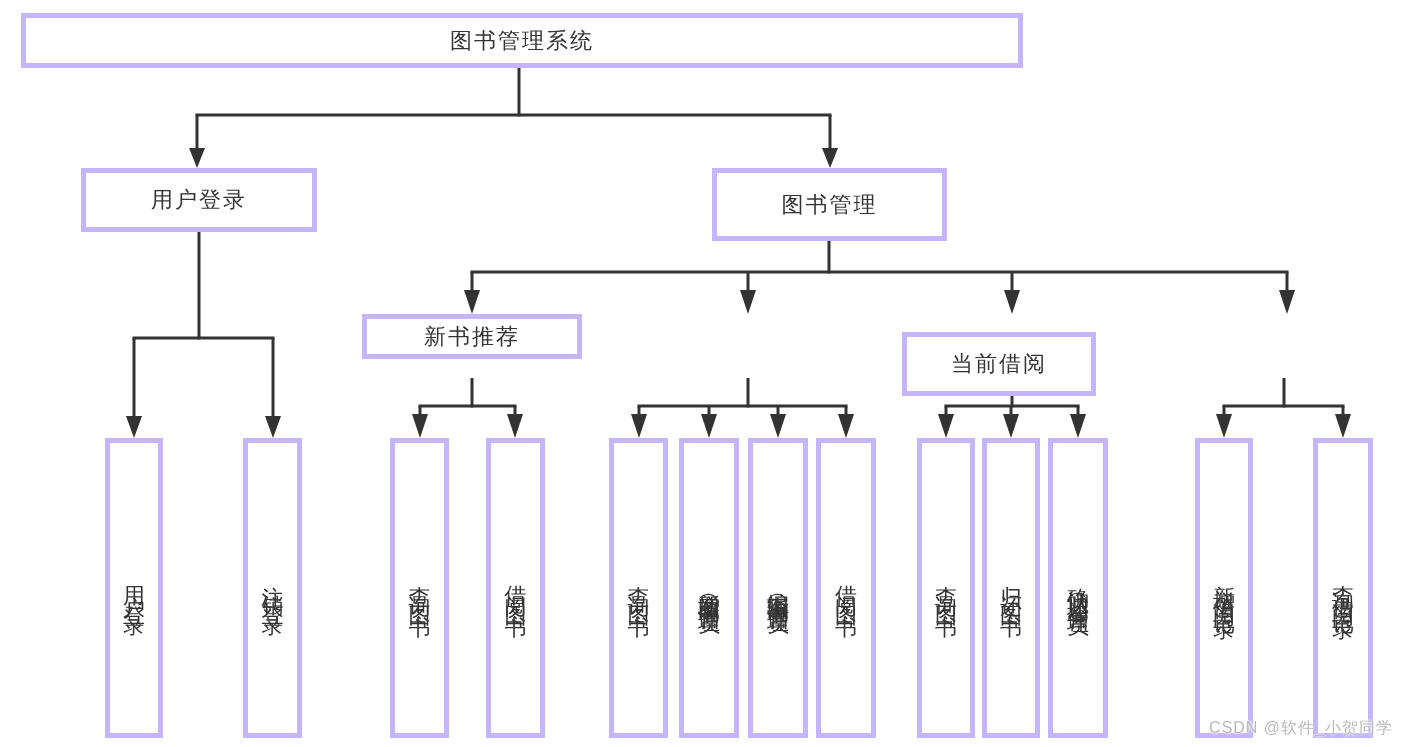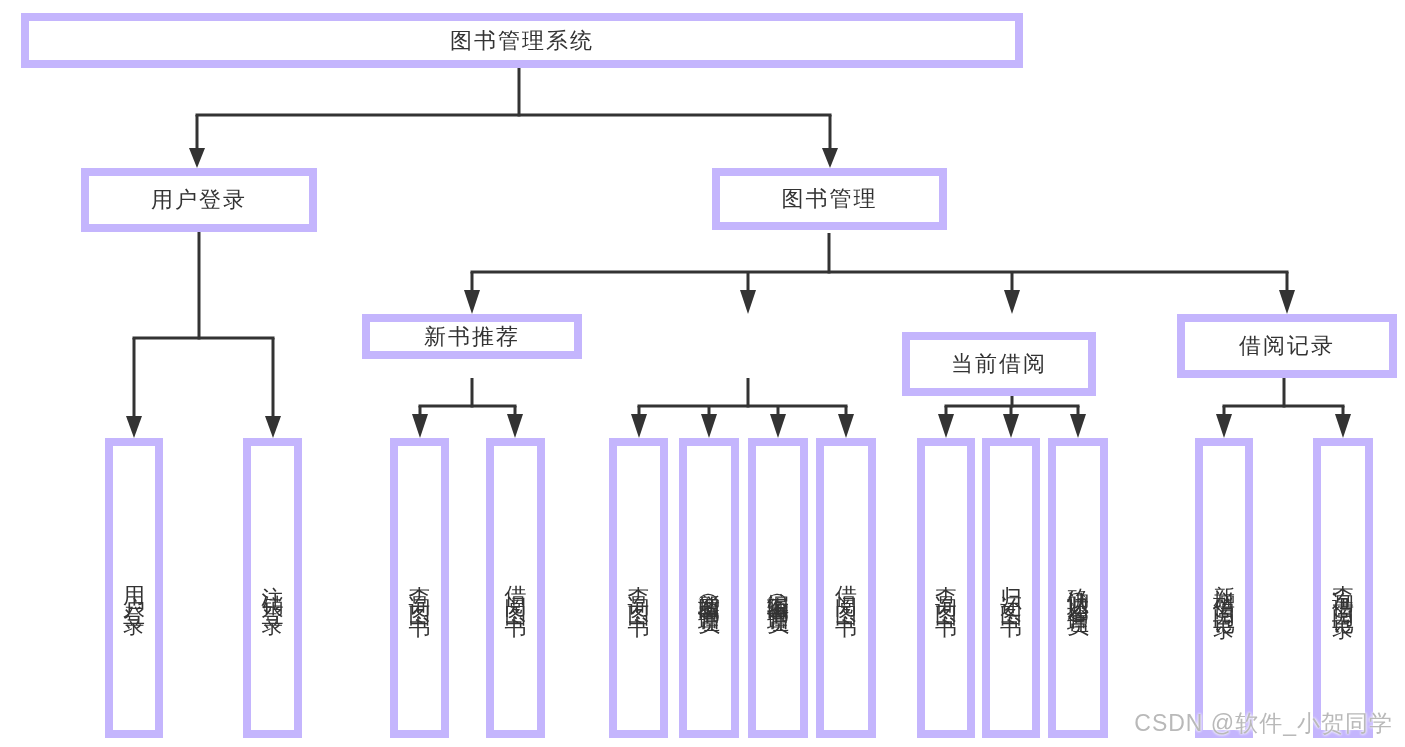--- a/index.html
+++ b/index.html
@@ -8,21 +8,21 @@
     width:1405px;height:747px;
     background:#ffffff;
     font-family:"Liberation Sans","DejaVu Sans",sans-serif;
     color:#333333;
     overflow:hidden;
   }
   .wires{position:absolute;left:0;top:0;}
   .box{
     position:absolute;
     box-sizing:border-box;
-    border:8px solid #c4b5fd;
+    border:5px solid #c4b5fd;
     background:#ffffff;
     display:flex;
     align-items:center;
     justify-content:center;
     font-size:22px;
     color:#333333;
   }
   .hbox{letter-spacing:2px;white-space:nowrap;}
   .vbox{
     writing-mode:vertical-rl;
@@ -31,21 +31,21 @@
     white-space:nowrap;
   }
   .ls10{letter-spacing:10px;}
   .ls7{letter-spacing:7px;}
   .ls4{letter-spacing:4px;}
   .ls3{letter-spacing:3px;}
   .watermark{
     position:absolute;
     right:12px;
     bottom:8px;
-    font-size:23px;
+    font-size:16px;
     letter-spacing:1px;
     color:#b9b9b9;
     text-shadow:0 0 3px #ffffff,0 0 3px #ffffff;
     white-space:nowrap;
     z-index:5;
     text-align:center;
   }
 </style>
 </head>
 <body>
@@ -124,25 +124,24 @@
       <line x1="1224" y1="406" x2="1224" y2="418" stroke="#333333" stroke-width="3"></line>
       <polygon points="1216,414 1232,414 1224,438" fill="#333333"></polygon>
       <line x1="1343" y1="406" x2="1343" y2="418" stroke="#333333" stroke-width="3"></line>
       <polygon points="1335,414 1351,414 1343,438" fill="#333333"></polygon>
     </g>
   </svg>
 
   <div class="box hbox" style="left:21px;top:13px;width:1002px;height:55px">图书管理系统</div>
 
   <div class="box hbox" style="left:81px;top:168px;width:236px;height:64px">用户登录</div>
-  <div class="box hbox" style="left:712px;top:168px;width:235px;height:62px">图书管理</div>
+  <div class="box hbox" style="left:712px;top:168px;width:235px;height:73px">图书管理</div>
 
   <div class="box hbox" style="left:362px;top:314px;width:220px;height:45px">新书推荐</div>
   <div class="box hbox" style="left:902px;top:332px;width:194px;height:64px">当前借阅</div>
-  <div class="box hbox" style="left:1177px;top:314px;width:220px;height:64px">借阅记录</div>
 
   <div class="box vbox ls10" style="left:105px;top:438px;width:58px;height:300px">用户登录</div>
   <div class="box vbox ls10" style="left:243px;top:438px;width:59px;height:300px">注销登录</div>
 
   <div class="box vbox ls10" style="left:390px;top:438px;width:59px;height:300px">查询图书</div>
   <div class="box vbox ls10" style="left:486px;top:438px;width:59px;height:300px">借阅图书</div>
 
   <div class="box vbox ls10" style="left:609px;top:438px;width:59px;height:300px">查询图书</div>
   <div class="box vbox ls3" style="left:679px;top:438px;width:60px;height:300px">新增图书（管理员）</div>
   <div class="box vbox ls3" style="left:748px;top:438px;width:60px;height:300px">编辑图书（管理员）</div>

